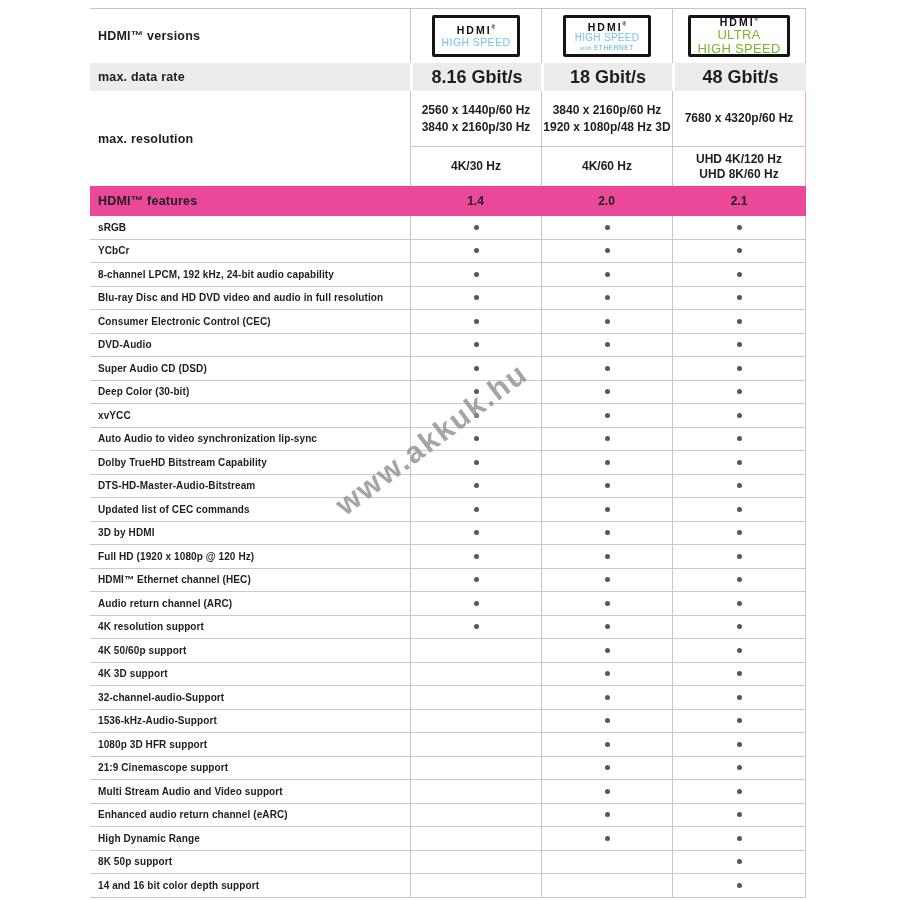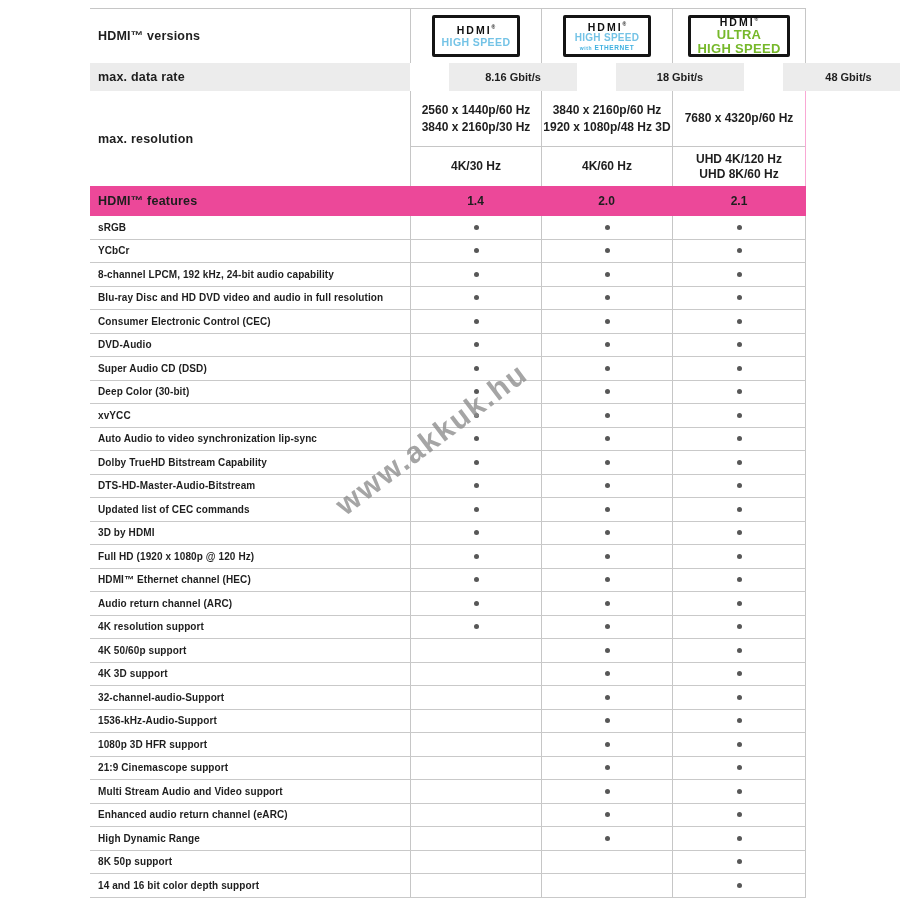--- a/index.html
+++ b/index.html
@@ -18,31 +18,31 @@
   .versions-row .vcell:last-child { border-right:1px solid #c6c6c6; }
   .versions-label, .section-label { font-size:12.5px; font-weight:700; letter-spacing:.2px;
     padding-left:8px; display:flex; align-items:center; }
 
   .badge { border:3px solid #141414; border-radius:2px; background:#fff;
     height:42px; min-width:88px; padding:3px 6px 2px;
     display:flex; flex-direction:column; align-items:center; justify-content:center;
     line-height:1.08; text-align:center; }
   .badge-logo { font-size:10.5px; font-weight:800; letter-spacing:2px; color:#101010; }
   .badge-logo sup { font-size:5px; letter-spacing:0; vertical-align:top; }
-  .badge-line1, .badge-line2 { font-weight:700; }
+  .badge-line1, .badge-line2 { font-weight:400; }
   .badge--blue .badge-line1 { font-size:10.5px; color:#74c3e6; letter-spacing:.4px; }
   .badge--eth .badge-line1 { font-size:10px; color:#74c3e6; letter-spacing:.3px; }
   .badge--eth .badge-line2 { font-size:6.5px; color:#3fb0e0; letter-spacing:.6px; }
   .badge--eth .with-word { font-size:5px; }
   .badge--green .badge-line1, .badge--green .badge-line2 { font-size:13px; color:#76b82a; letter-spacing:.3px; }
 
   
-  .datarate-row { height:28px;gap:36px; }
+  .datarate-row { height:28px; }
   .datarate-row > div { background:#ececec; display:flex; align-items:center; }
-  .datarate-row .dcell { justify-content:center; font-size:11px; font-weight:700; margin-left:3px; }
+  .datarate-row .dcell { justify-content:center; font-size:18px; font-weight:700; margin-left:3px; }
 
   
   .resolution-row { height:95px; }
   .rescell { border-left:1px solid #c6c6c6; display:flex; flex-direction:column; }
   .rescell:last-child { border-right:1px solid #f9a8d4; }
   .res-primary { height:56px; border-bottom:1px solid #c6c6c6;
     display:flex; flex-direction:column; align-items:center; justify-content:center;
     font-size:12px; font-weight:600; line-height:17px; }
   .res-secondary { flex:1; display:flex; flex-direction:column; align-items:center; justify-content:center;
     font-size:12px; font-weight:600; line-height:15px; }

